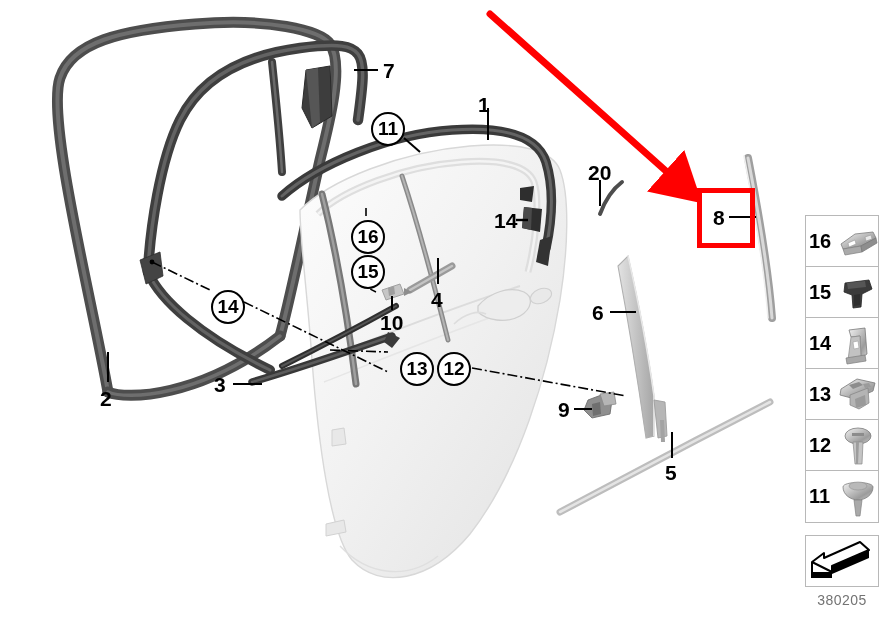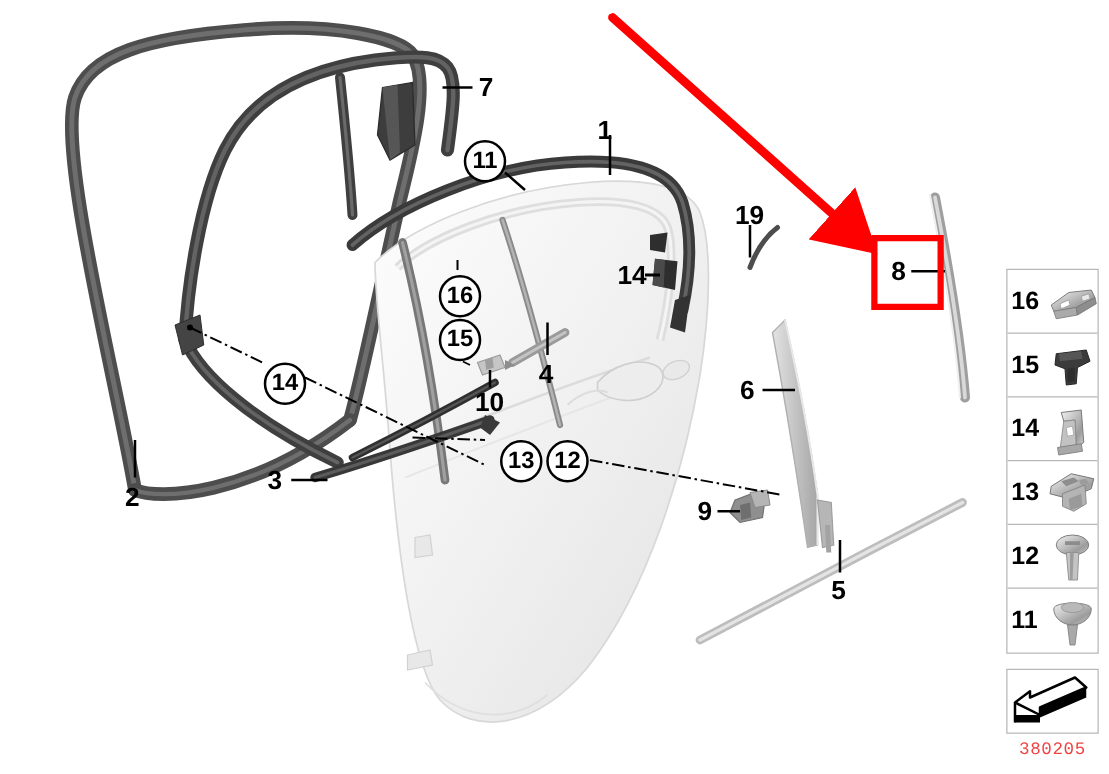--- a/index.html
+++ b/index.html
@@ -103,23 +103,23 @@
     border: 1.5px solid #b8b8b8;
     box-sizing: border-box;
     background: #fff;
   }
   #diagram-number {
     position: absolute;
     left: 805px;
     top: 592px;
     width: 74px;
     text-align: center;
-    font-family: Liberation Mono, monospace;
+    font-family: Liberation Sans, sans-serif;
     font-size: 14px;
-    color: #ef4444;
+    color: #737373;
     letter-spacing: 0.5px;
     user-select: none;
   }
 </style>
 </head>
 <body>
 
 <div id="page">
 
   <svg id="diagram-svg" viewBox="0 0 887 619" xmlns="http://www.w3.org/2000/svg">
@@ -331,21 +331,21 @@
   <div class="callout" style="left:100px; top:388px;">2</div>
   <div class="callout" style="left:214px; top:374px;">3</div>
   <div class="callout" style="left:431px; top:289px;">4</div>
   <div class="callout" style="left:665px; top:462px;">5</div>
   <div class="callout" style="left:592px; top:302px;">6</div>
   <div class="callout" style="left:383px; top:60px;">7</div>
   <div class="callout" style="left:713px; top:207px;">8</div>
   <div class="callout" style="left:558px; top:399px;">9</div>
   <div class="callout" style="left:380px; top:312px;text-align:center;">10</div>
   <div class="callout" style="left:494px; top:210px;">14</div>
-  <div class="callout" style="left:588px; top:162px;">19</div>
+  <div class="callout" style="left:588px; top:162px;">20</div>
 
   <div class="callout-circled" style="left:371px; top:112px;">11</div>
   <div class="callout-circled" style="left:351px; top:220px;">16</div>
   <div class="callout-circled" style="left:351px; top:255px;">15</div>
   <div class="callout-circled" style="left:211px; top:290px;">14</div>
   <div class="callout-circled" style="left:400px; top:352px;">13</div>
   <div class="callout-circled" style="left:437px; top:352px;">12</div>
 
   <div id="legend">
 

